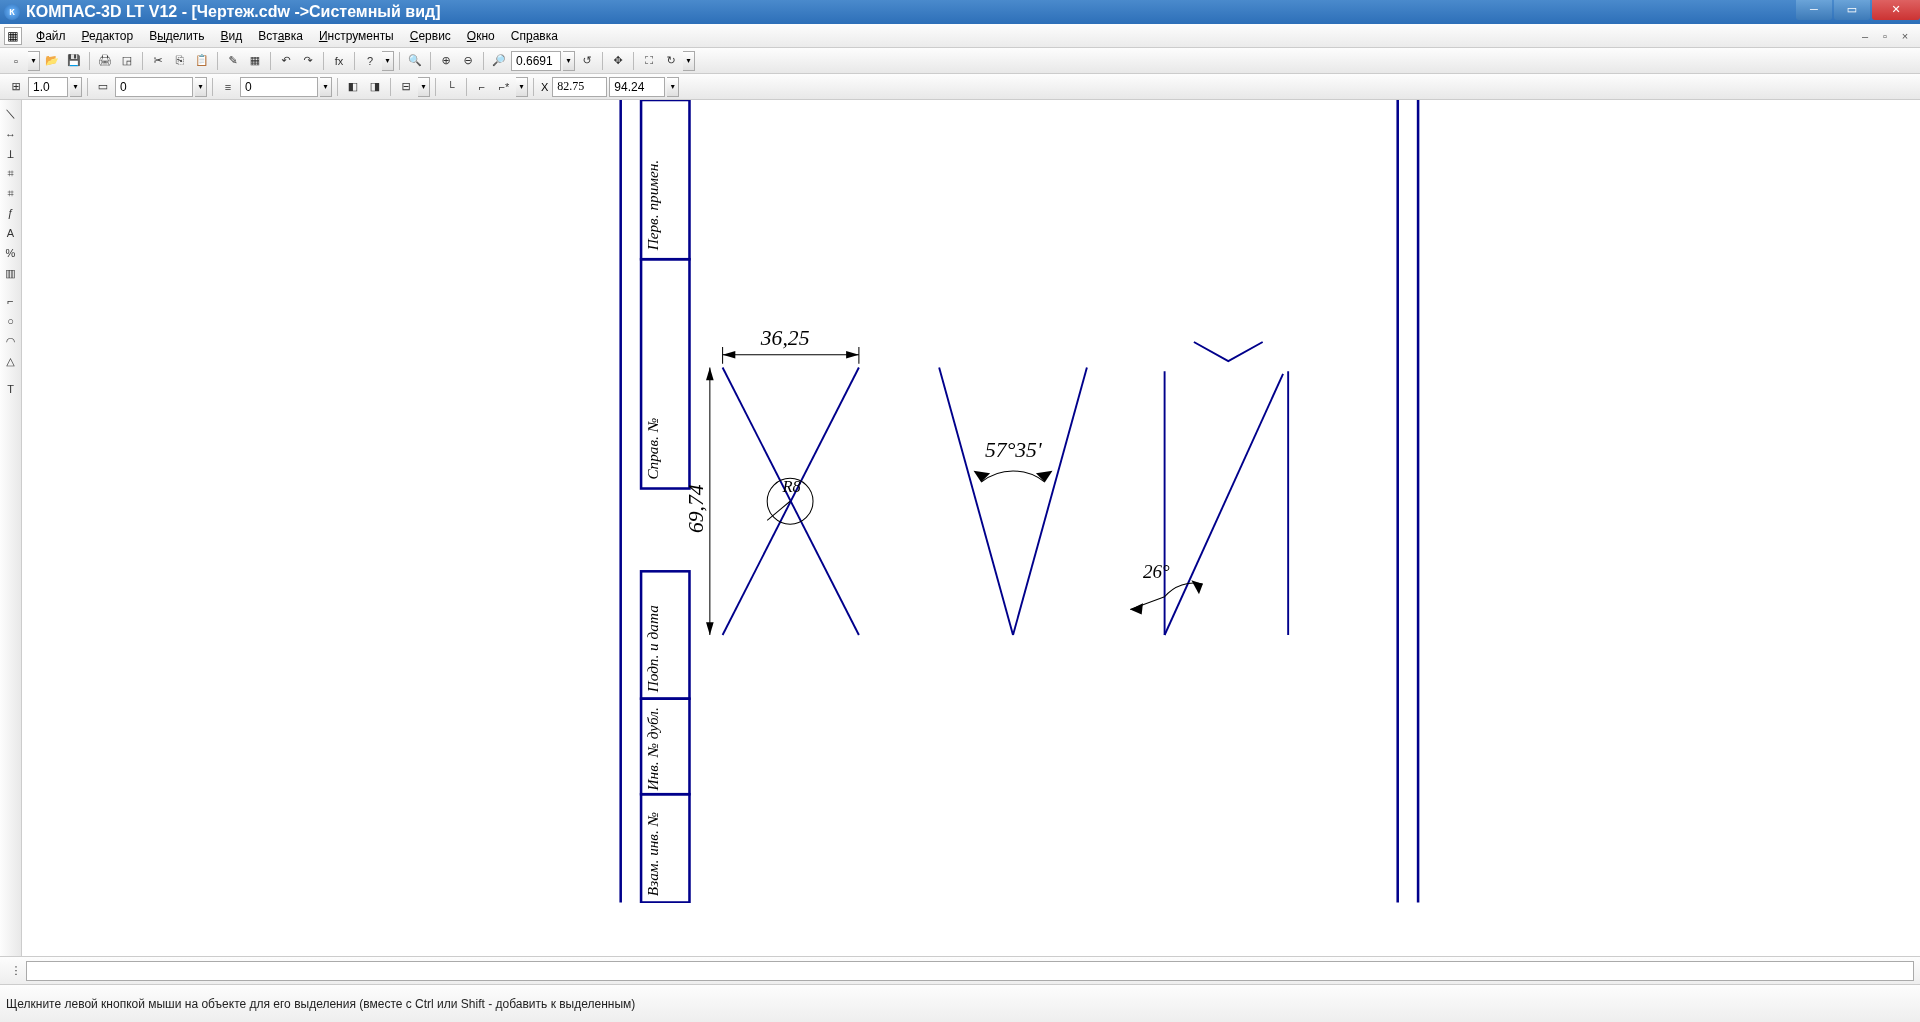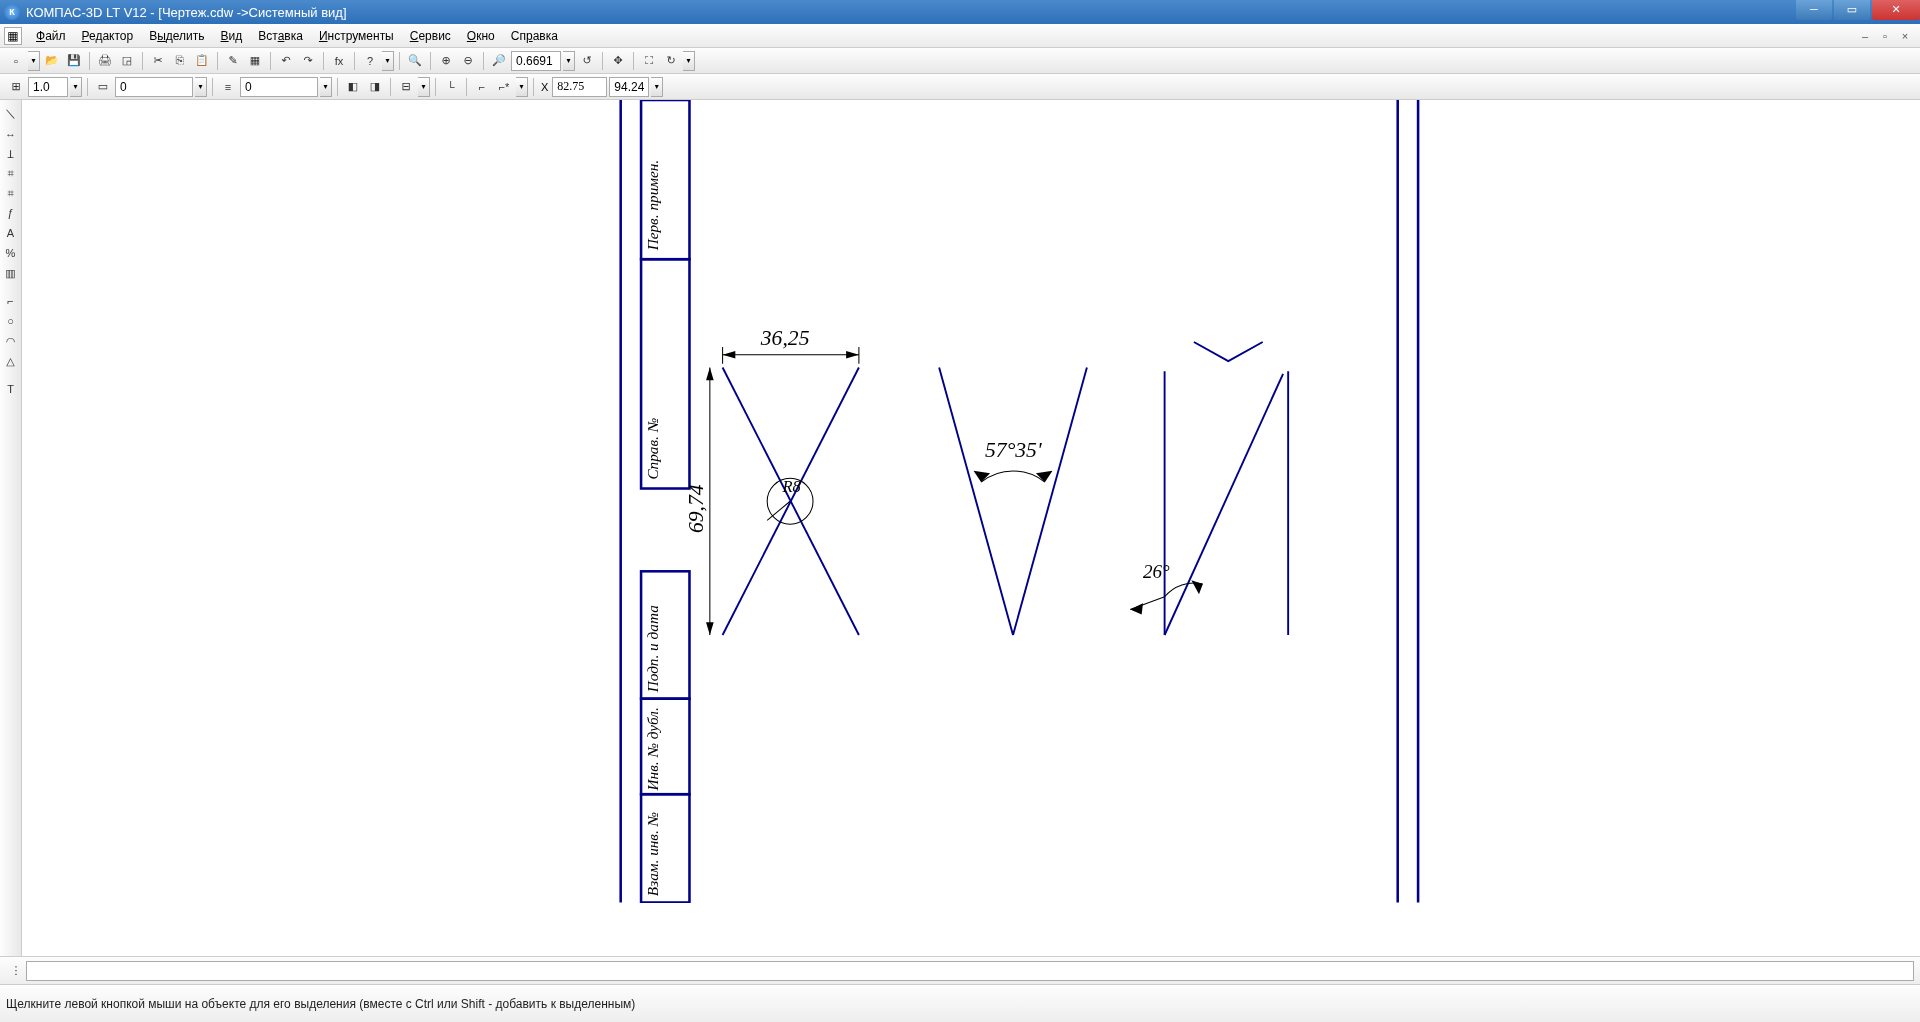--- a/index.html
+++ b/index.html
@@ -1,20 +1,20 @@
 <!DOCTYPE html>
 <html><head>
 <meta charset="utf-8">
 <style>
 * { margin: 0; padding: 0; box-sizing: border-box; font-family: Tahoma, Arial, sans-serif; font-size: 12px; }
 body { background: #f0f0f0; width: 1920px; height: 1022px; overflow: hidden; display: flex; flex-direction: column; }
 
 .titlebar { height: 24px; background: linear-gradient(#4a8acc, #2d6fb8); display: flex; align-items: center; padding-left: 4px; color: white; }
 .titlebar .icon { width: 16px; height: 16px; background: radial-gradient(circle,#6fb8ff,#2d6fb8); border-radius: 50%; margin-right: 6px; display:flex;align-items:center;justify-content:center;font-weight:bold;font-size:9px;color:#fff;}
-.titlebar .title { flex: 1; font-size: 13px; }
+.titlebar .title { flex: 1; font-size: 16px; font-weight: bold; }
 .winbtns { display: flex; height: 100%; }
 .winbtn { width: 36px; height: 22px; display: flex; align-items: center; justify-content: center; color: white; font-size: 11px; margin-top:-2px;}
 .winbtn.min { background: linear-gradient(#6fa8dc,#3d7ab8); border-radius: 0 0 3px 3px;}
 .winbtn.max { background: linear-gradient(#6fa8dc,#3d7ab8); border-radius: 0 0 3px 3px; margin-left:2px;}
 .winbtn.close { background: linear-gradient(#e06666,#cc3333); border-radius: 0 0 3px 3px; width: 48px; margin-left:2px;}
 
 .menubar { height: 24px; background: linear-gradient(#fdfdfd,#ebebeb); border-bottom: 1px solid #ccc; display: flex; align-items: center; padding-left: 4px; }
 .menubar .appicon { width: 18px; height: 18px; border:1px solid #aaa; margin-right: 6px; display:flex;align-items:center;justify-content:center;background:#fff;}
 .menu-item { padding: 3px 8px; cursor: default; }
 .menu-item u { text-decoration: underline; }
@@ -140,21 +140,21 @@
   <div class="dropdown-arrow">▾</div>
   <div class="sep"></div>
   <div class="tbtn">└</div>
   <div class="sep"></div>
   <div class="tbtn">⌐</div>
   <div class="tbtn">⌐*</div>
   <div class="dropdown-arrow">▾</div>
   <div class="sep"></div>
   <span style="font-size:11px;padding:0 2px">X</span>
   <input class="tinput" style="width: 55px; font-family: Liberation Serif, serif;" value="82.75">
-  <input class="tinput" style="width: 40px;" value="94.24">
+  <input class="tinput" style="width: 56px;" value="94.24">
   <div class="dropdown-arrow">▾</div>
 </div>
 
 <div class="workspace">
   <div class="sidetool">
     <div class="tbtn">＼</div>
     <div class="tbtn">↔</div>
     <div class="tbtn">Ʇ</div>
     <div class="tbtn">⌗</div>
     <div class="tbtn">⌗</div>

